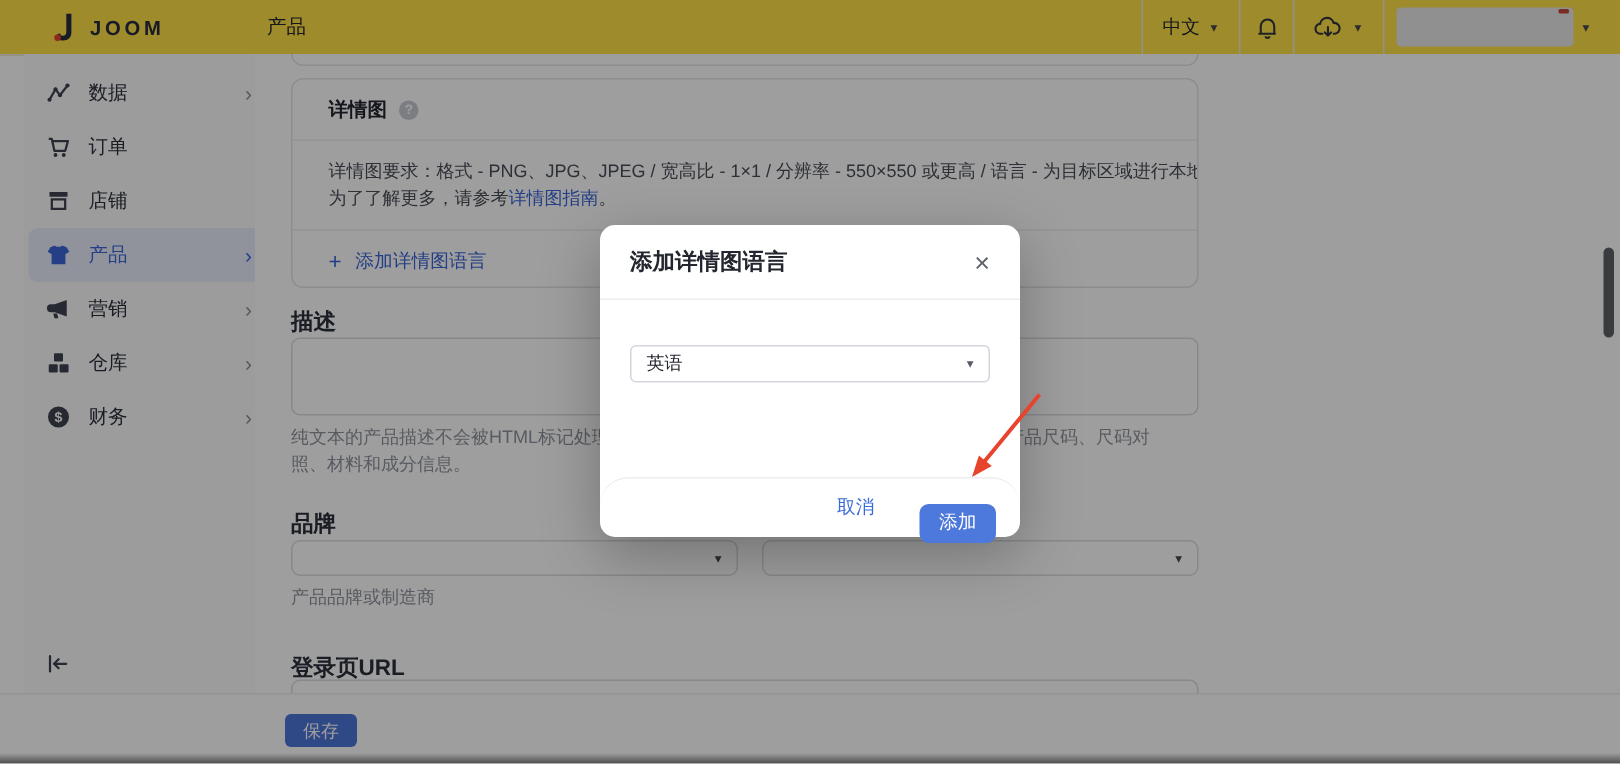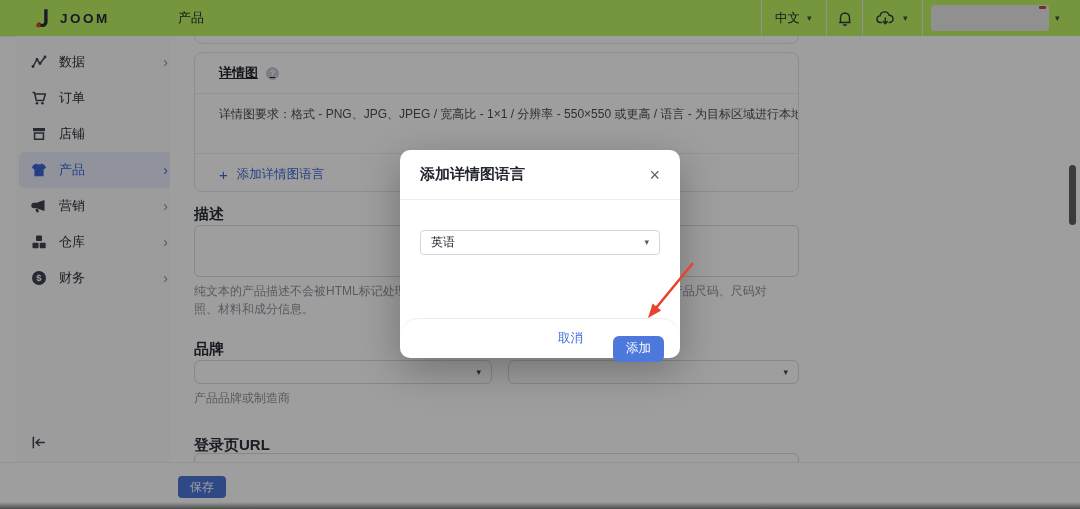--- a/index.html
+++ b/index.html
@@ -2,21 +2,21 @@
 <html><head>
 <meta charset="utf-8">
 <style>
   html,body{margin:0;padding:0;}
   body{
     width:1080px;height:509px;position:relative;overflow:hidden;
     font-family:"Liberation Sans","DejaVu Sans",sans-serif;
     background:#fff;-webkit-font-smoothing:antialiased;
   }
   
-  .topbar{position:absolute;top:0;left:0;right:0;height:36px;background:#bef264;
+  .topbar{position:absolute;top:0;left:0;right:0;height:36px;background:#fde047;
     border-bottom:1px solid #e9eaee;z-index:1;}
   .logo{position:absolute;left:35px;top:0;height:36px;display:flex;align-items:center;gap:9px;}
   .logo-text{font-size:13.5px;font-weight:700;letter-spacing:2.5px;color:#272b42;}
   .page-title{position:absolute;left:178px;top:0;height:36px;display:flex;align-items:center;
     font-size:13px;color:#23262f;}
   .topbar-right{position:absolute;right:0;top:0;height:36px;display:flex;align-items:stretch;}
   .tb-cell{display:flex;align-items:center;border-left:1px solid #ececf0;}
   .tb-lang{width:65px;padding-left:13px;box-sizing:border-box;font-size:12.5px;color:#23262f;gap:7px;}
   .tb-bell{width:35px;justify-content:center;}
   .tb-cloud{width:60px;padding-left:13px;box-sizing:border-box;gap:8px;}
@@ -36,21 +36,21 @@
   .nav-item.active .chev{color:#3b66d9;}
   .collapse-btn{position:absolute;left:13px;bottom:12px;width:18px;height:18px;display:flex;
     align-items:center;justify-content:center;color:#3e4350;cursor:pointer;}
   
   .content{position:absolute;top:36px;left:170px;right:0;bottom:46px;background:#fff;overflow:hidden;z-index:1;}
   .partial-card{position:absolute;left:24px;top:-10px;width:605px;height:18px;box-sizing:border-box;
     border:1px solid #e2e4e8;border-radius:0 0 8px 8px;}
   .card{position:absolute;left:24px;top:16px;width:605px;height:140px;box-sizing:border-box;
     border:1px solid #e2e4e8;border-radius:8px;overflow:hidden;}
   .card-head{height:40px;display:flex;align-items:center;padding:0 24px;border-bottom:1px solid #eceef1;
-    font-size:13px;font-weight:700;color:#23262f;gap:8px;text-decoration:underline;}
+    font-size:13px;font-weight:700;color:#23262f;gap:8px;}
   .help-badge{width:13px;height:13px;border-radius:50%;background:#c7cad2;color:#fff;font-size:9px;
     font-weight:700;display:flex;align-items:center;justify-content:center;}
   .card-req{height:60px;box-sizing:border-box;padding:11px 12px 0 24px;border-bottom:1px solid #eceef1;
     font-size:12px;line-height:18px;color:#4a4e58;}
   .req-line{white-space:nowrap;}
   .card-add{height:40px;display:flex;align-items:center;padding:0 24px;color:#3b66d9;font-size:12.5px;cursor:pointer;gap:9px;}
   .plus-glyph{font-size:15px;font-weight:400;line-height:1;}
   .sec-label{position:absolute;left:24px;font-size:15px;font-weight:700;color:#2b2f3a;}
   .desc-area{position:absolute;left:24px;top:189px;width:605px;height:52px;box-sizing:border-box;
     border:1px solid #d9dbe0;border-radius:6px;background:#fff;resize:none;outline:none;}
@@ -59,21 +59,21 @@
   .ui-select{height:24px;box-sizing:border-box;border:1px solid #d9dbe0;border-radius:6px;background:#fff;
     display:flex;align-items:center;padding:0 10px;font-size:12px;color:#23262f;cursor:pointer;}
   .ui-select .caret{margin-left:auto;}
   .sel-1{width:298px;}
   .sel-2{width:291px;}
   .landing-input{position:absolute;left:24px;top:417px;width:605px;height:26px;box-sizing:border-box;
     border:1px solid #d9dbe0;border-radius:6px;background:#fff;outline:none;}
   .scroll-thumb{position:absolute;right:4px;top:129px;width:7px;height:60px;border-radius:4px;background:#5c5f66;}
   
   .footer{position:absolute;left:0;right:0;bottom:0;height:46px;background:#fff;border-top:1px solid #ededf0;z-index:1;}
-  .save-btn{position:absolute;left:178px;top:13px;height:22px;padding:0 12px;background:#4d74d8;color:#fff;
+  .save-btn{position:absolute;left:190px;top:13px;height:22px;padding:0 12px;background:#4d74d8;color:#fff;
     font-size:12px;border:none;border-radius:4px;display:flex;align-items:center;cursor:pointer;}
   .bottom-strip{position:absolute;left:0;right:0;bottom:0;height:7px;z-index:2;
     background:linear-gradient(to bottom,rgba(0,0,0,0) 0%,rgba(0,0,0,0.5) 100%);}
   
   .dim-overlay{position:absolute;inset:0;background:rgba(0,0,0,0.38);z-index:10;}
   .modal{position:absolute;left:400px;top:150px;width:280px;height:208px;background:#fff;border-radius:10px;
     box-shadow:0 12px 40px rgba(0,0,0,0.28);z-index:20;box-sizing:border-box;}
   .modal-head{height:50px;display:flex;align-items:center;padding:0 20px;border-bottom:1px solid #ededf0;box-sizing:border-box;}
   .modal-title{font-size:15px;font-weight:600;color:#23262f;}
   .modal-close{margin-left:auto;font-size:18px;line-height:1;color:#5c616c;cursor:pointer;}
@@ -214,20 +214,21 @@
 <div class="content">
   <div class="partial-card"></div>
 
   <div class="card">
     <div class="card-head">
       <span>详情图</span>
       <span class="help-badge">?</span>
     </div>
     <div class="card-req">
       <div class="req-line">详情图要求：格式 - PNG、JPG、JPEG / 宽高比 - 1×1 / 分辨率 - 550×550 或更高 / 语言 - 为目标区域进行本地化。</div>
+      <div class="req-line"><span>为了了解更多，请参考</span><a style="color:#3b66d9;text-decoration:none;cursor:pointer;">详情图指南</a><span>。</span></div>
     </div>
     <div class="card-add">
       <span class="plus-glyph">+</span>
       <span>添加详情图语言</span>
     </div>
   </div>
 
   <div class="sec-label" style="top:169px;">描述</div>
   <textarea class="desc-area" style=""></textarea>
   <div class="hint" style="top:247px;">

